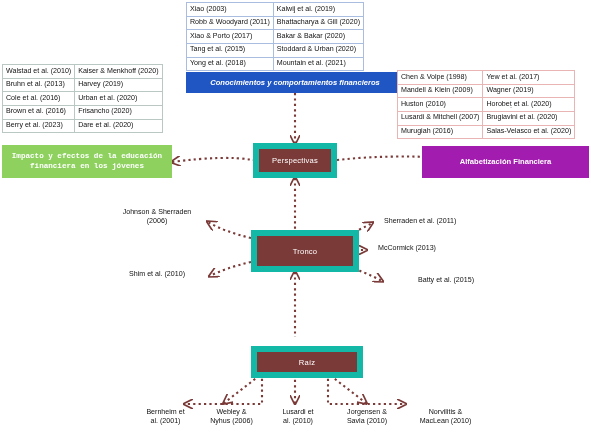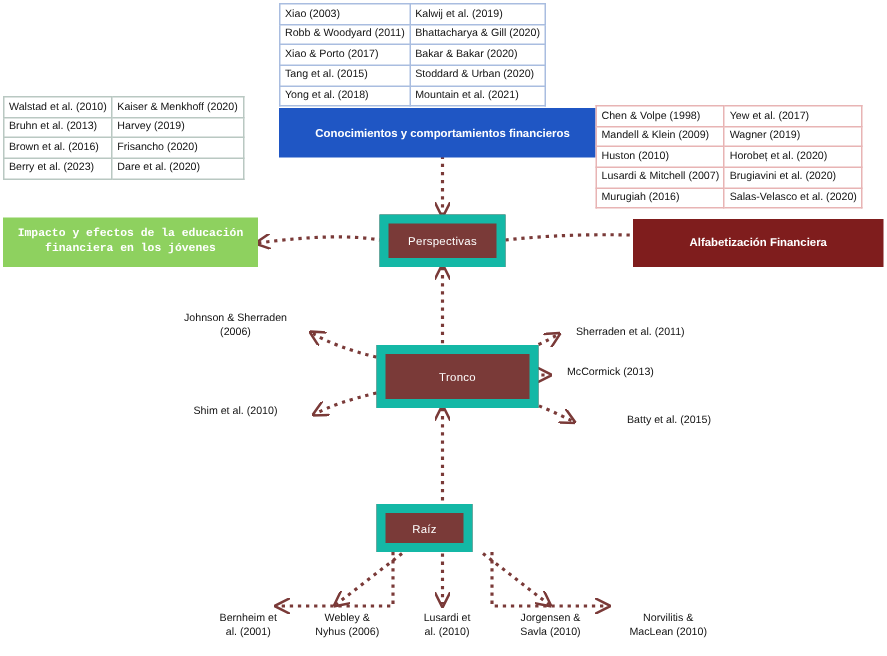--- a/index.html
+++ b/index.html
@@ -24,21 +24,21 @@
   .tbl-red td{border:1px solid #e8b4b4;}
 
   
   .concept{
     position:absolute;display:flex;align-items:center;justify-content:center;
     text-align:center;color:#ffffff;font-weight:bold;
     font-size:7.6px;line-height:1.25;padding:2px 4px;box-sizing:border-box;
   }
   #box-blue{background:#1f56c4;}
   #box-green{background:#8ed15f;font-family:Liberation Mono, monospace;}
-  #box-red{background:#7f1d1d;}
+  #box-red{background:#a21caf;}
 
   
   .node{
     position:absolute;display:flex;align-items:center;justify-content:center;
     background:#7a3a38;color:#ffffff;border:6px solid #14b8a6;
     font-size:7.6px;box-sizing:border-box;letter-spacing:.2px;
   }
 
   
   .leaf{
@@ -103,33 +103,37 @@
         <td>Tang et al. (2015)</td>
         <td>Stoddard &amp; Urban (2020)</td>
       </tr>
       <tr>
         <td>Yong et al. (2018)</td>
         <td>Mountain et al. (2021)</td>
       </tr>
     </tbody>
   </table>
 
-  <div class="concept" id="box-blue" style="left:186px;top:72px;width:218px;height:33px;">Conocimientos y comportamientos financieros</div>
+  <div class="concept" id="box-blue" style="left:186px;top:72px;width:218px;height:21px;font-style:italic;">Conocimientos y comportamientos financieros</div>
 
   <table class="ref-table tbl-green" id="tbl-left" style="left:2px;top:64px;">
     <tbody>
       <tr>
         <td>Walstad et al. (2010)</td>
         <td>Kaiser &amp; Menkhoff (2020)</td>
       </tr>
       <tr>
         <td>Bruhn et al. (2013)</td>
         <td>Harvey (2019)</td>
       </tr>
       <tr>
+        <td>Cole et al. (2016)</td>
+        <td>Urban et al. (2020)</td>
+      </tr>
+      <tr>
         <td>Brown et al. (2016)</td>
         <td>Frisancho (2020)</td>
       </tr>
       <tr>
         <td>Berry et al. (2023)</td>
         <td>Dare et al. (2020)</td>
       </tr>
     </tbody>
   </table>
 
@@ -159,21 +163,21 @@
       </tr>
     </tbody>
   </table>
 
   <div class="concept" id="box-red" style="left:422px;top:146px;width:167px;height:32px;">Alfabetización Financiera</div>
 
   <div class="node" id="node-perspectivas" style="left:253px;top:143px;width:84px;height:35px;">Perspectivas</div>
 
   <div class="node" id="node-tronco" style="left:251px;top:230px;width:108px;height:42px;">Tronco</div>
 
-  <div class="node" id="node-raiz" style="left:251px;top:336px;width:64px;height:32px;">Raíz</div>
+  <div class="node" id="node-raiz" style="left:251px;top:346px;width:112px;height:32px;">Raíz</div>
 
   <div class="leaf" style="left:112px;top:208px;width:90px;">Johnson &amp; Sherraden
 (2006)</div>
 
   <div class="leaf" style="left:112px;top:270px;width:90px;">Shim et al. (2010)</div>
 
   <div class="leaf right" style="left:384px;top:217px;width:120px;">Sherraden et al. (2011)</div>
 
   <div class="leaf right" style="left:378px;top:244px;width:120px;">McCormick (2013)</div>
 

